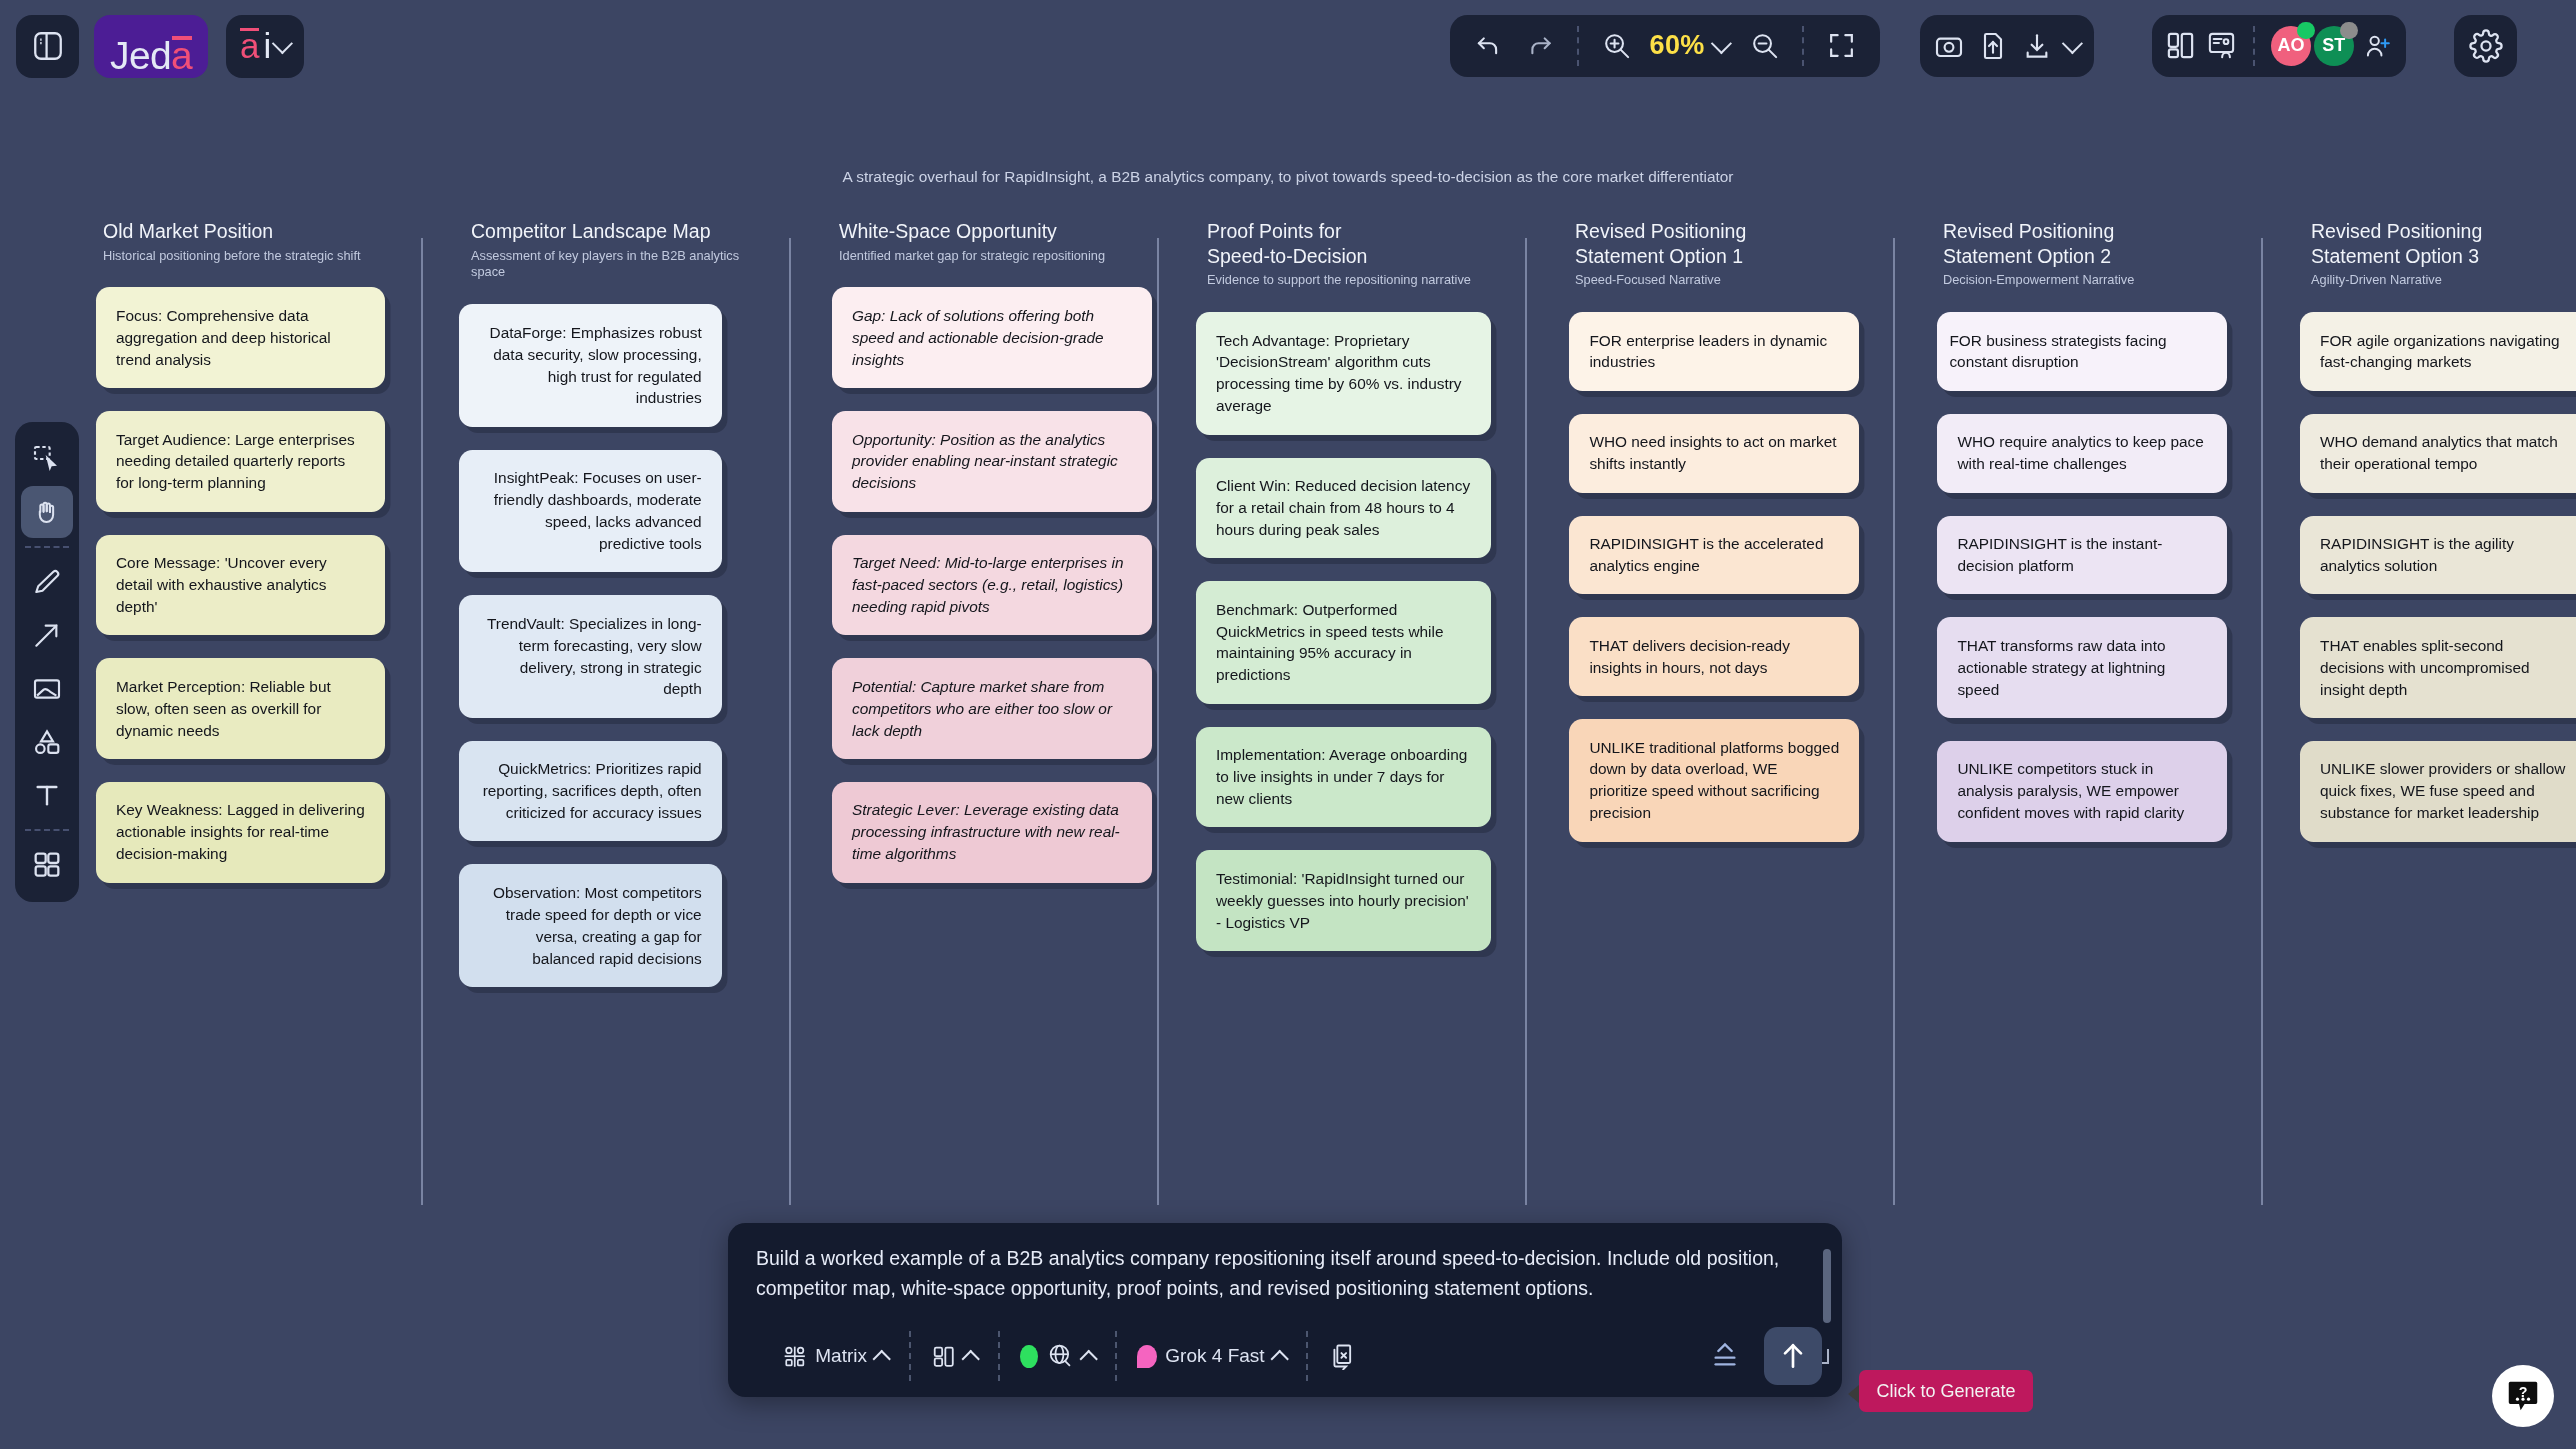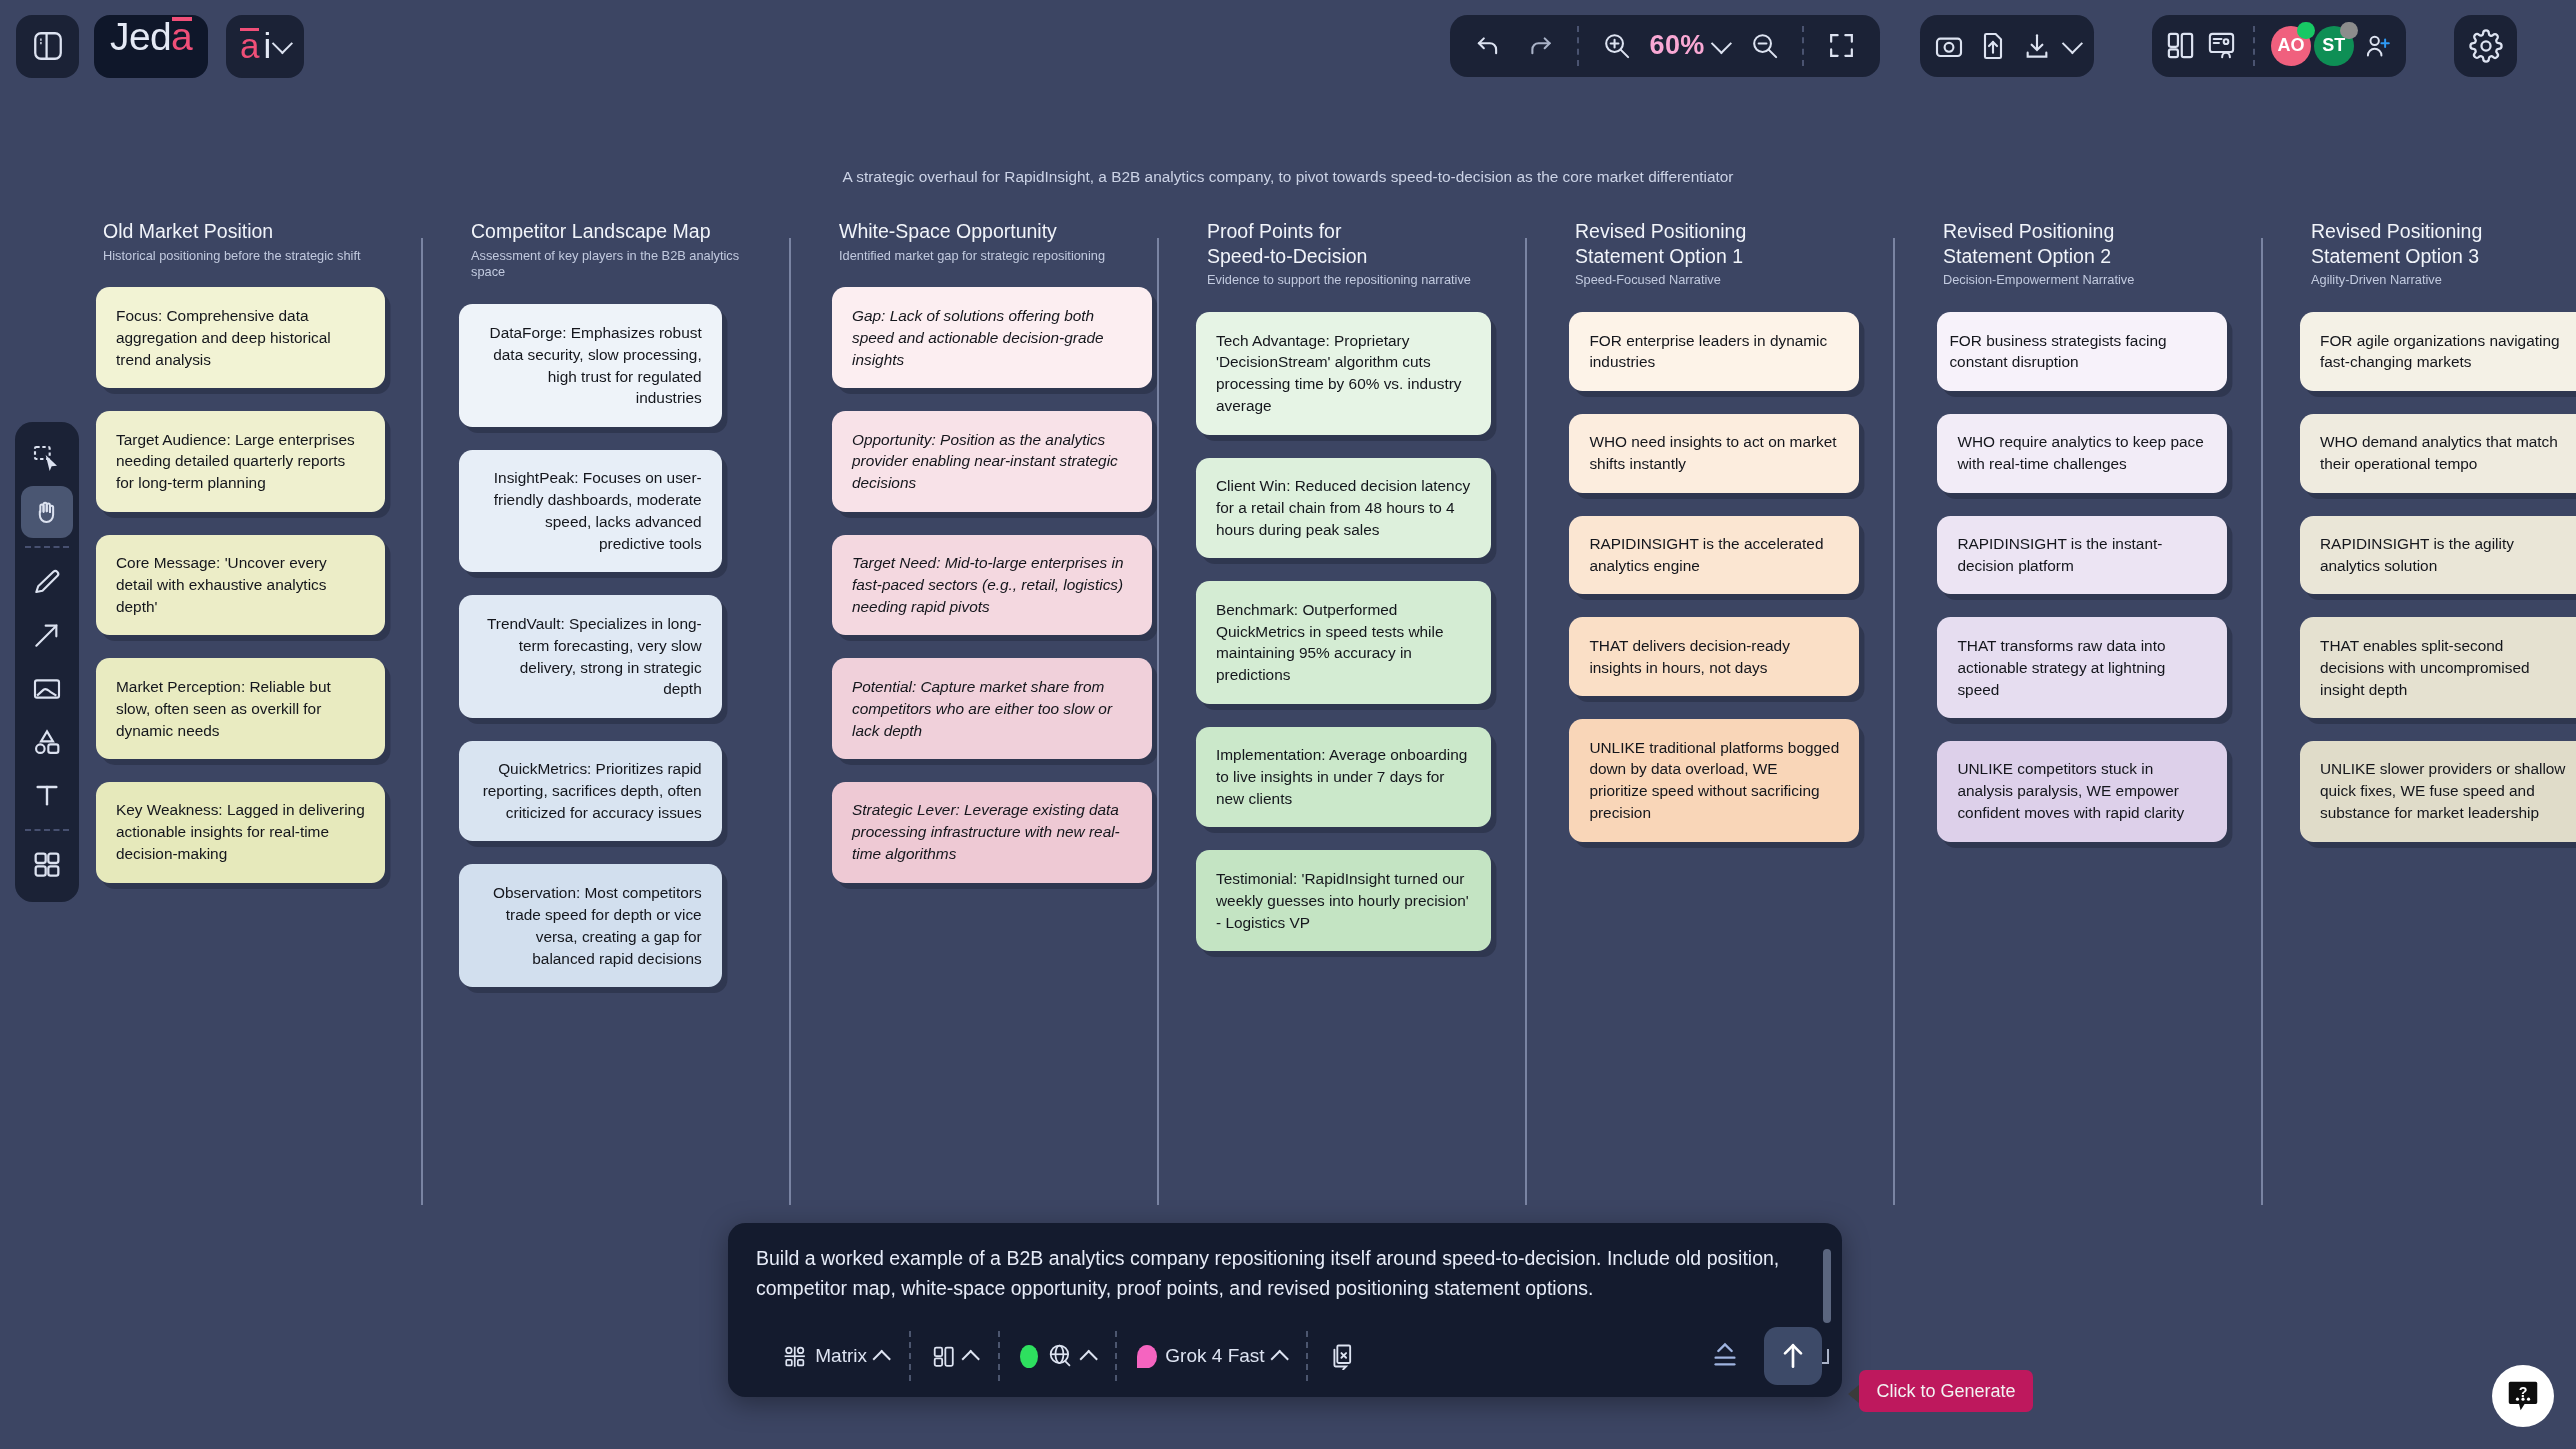--- a/index.html
+++ b/index.html
@@ -23,22 +23,22 @@
   .iconbtn {
     display: flex; align-items: center; justify-content: center;
     color: #d6dced; cursor: pointer;
   }
   #sidebar-toggle {
     position: absolute; left: 16px; top: 14.8px;
     width: 63px; height: 63px; border-radius: 16px; background: #1b2236;
   }
   #brand-jeda {
     position: absolute; left: 94px; top: 14.8px;
-    width: 114px; height: 63px; border-radius: 16px; background: #0f172a;
-    display: flex; align-items: flex-start; justify-content: center;
+    width: 114px; height: 63px; border-radius: 16px; background: #4c1d95;
+    display: flex; align-items: flex-end; justify-content: center;
     font-size: 39px; letter-spacing: -0.7px; color: #e4e9f5; font-weight: 400;
   }
   #brand-jeda .accent { color: #f04f78; position: relative; }
   #brand-jeda .accent::after {
     content: ""; position: absolute; left: 1.3px; right: 0px; top: 2.7px; height: 3.4px; background: #f04f78;
   }
   #brand-ai {
     position: absolute; left: 226px; top: 14.8px;
     width: 78px; height: 63px; border-radius: 16px; background: #1b2236;
     display: flex; align-items: center; justify-content: center; gap: 4px;
@@ -55,21 +55,21 @@
     transform: rotate(45deg); margin-bottom: 5.4px;
   }
   .chev-up {
     display: inline-block; width: 13.4px; height: 13.4px;
     border-right: 2.7px solid currentColor; border-bottom: 2.7px solid currentColor;
     transform: rotate(-135deg); margin-top: 5.4px;
   }
 
   #zoom-pill { position: absolute; left: 1450px; top: 14.8px; padding: 0 14.8px; gap: 2.7px; }
   #zoom-pill .sep { width: 0; border-left: 2px dashed #4a5370; height: 40px; margin: 0 10.7px; }
-  #zoom-level { font-size: 27px; font-weight: bold; color: #f9a8d4; padding: 0 6.7px; letter-spacing: 0.3px; }
+  #zoom-level { font-size: 27px; font-weight: bold; color: #fde047; padding: 0 6.7px; letter-spacing: 0.3px; }
 
   #cam-pill { position: absolute; left: 1920px; top: 14.8px; padding: 0 13.4px; gap: 12px; }
   #collab-pill { position: absolute; left: 2152px; top: 14.8px; padding: 0 13.4px; gap: 9.4px; }
   #collab-pill .sep { width: 0; border-left: 2px dashed #4a5370; height: 40px; margin: 0 6.7px; }
   #settings-pill { position: absolute; left: 2454px; top: 14.8px; width: 63px; justify-content: center; }
 
   .avatar {
     width: 40px; height: 40px; border-radius: 50%;
     display: flex; align-items: center; justify-content: center;
     font-size: 18px; font-weight: bold; color: #fff; position: relative;

